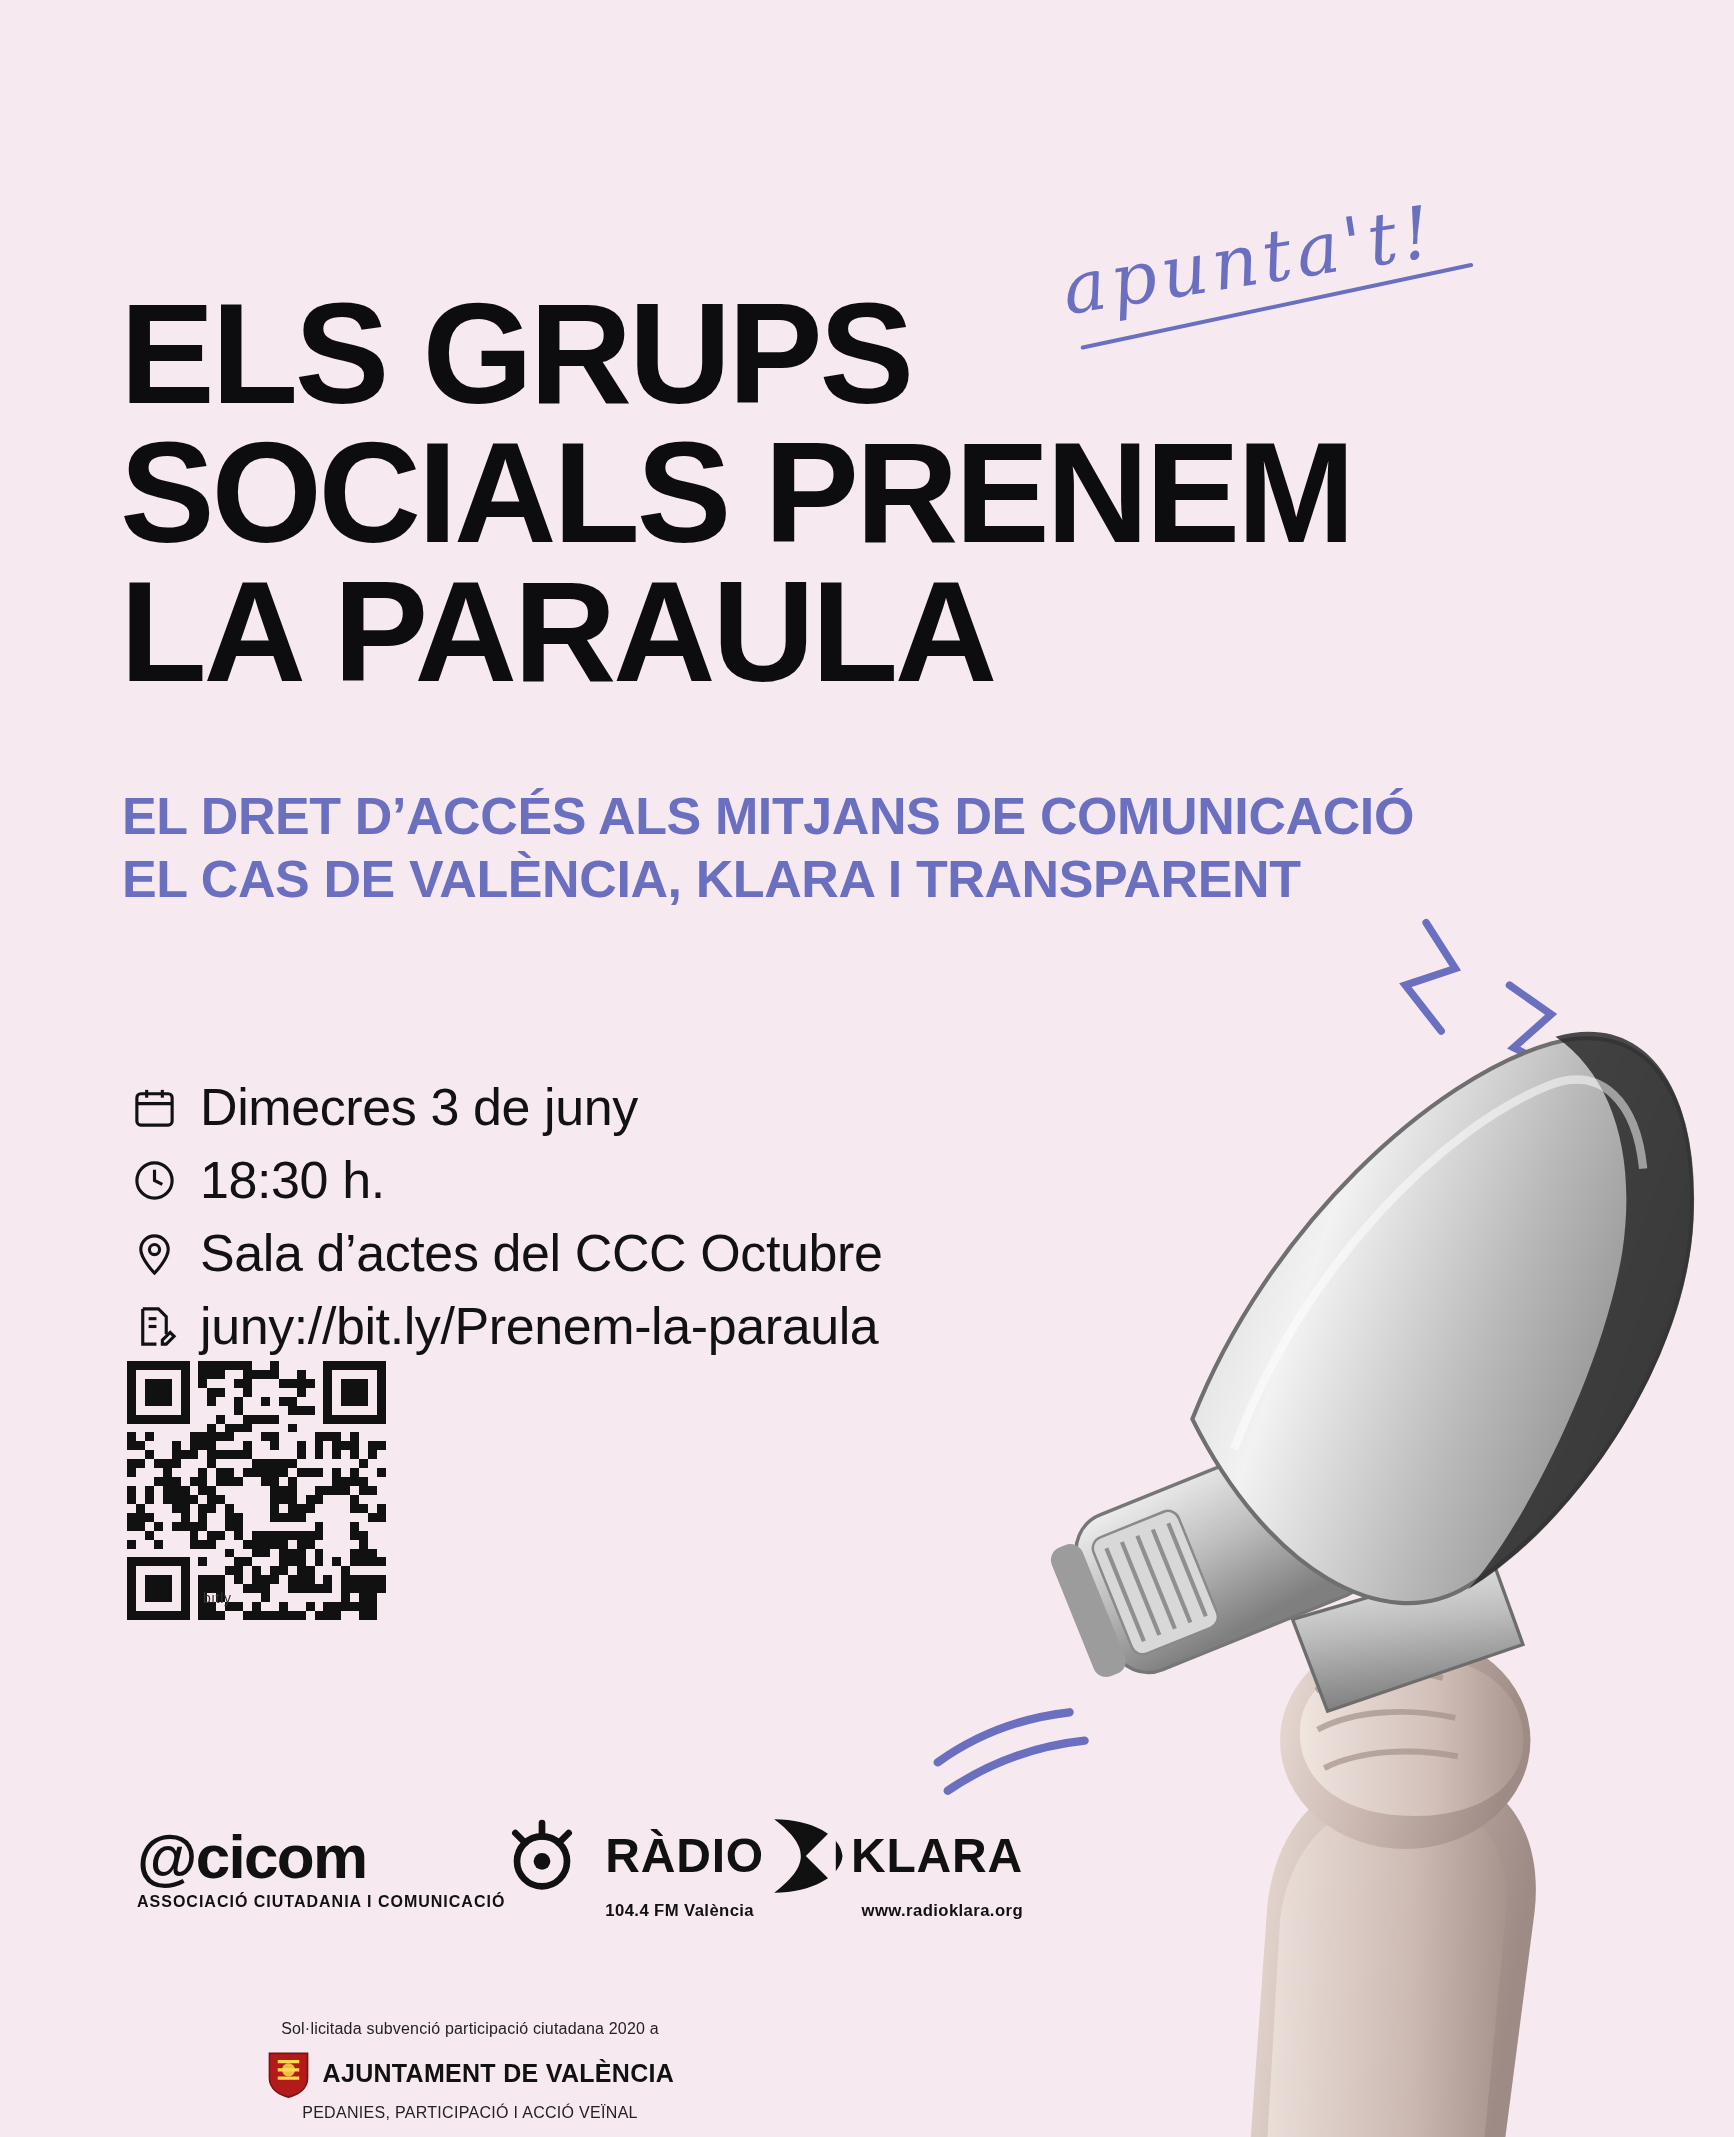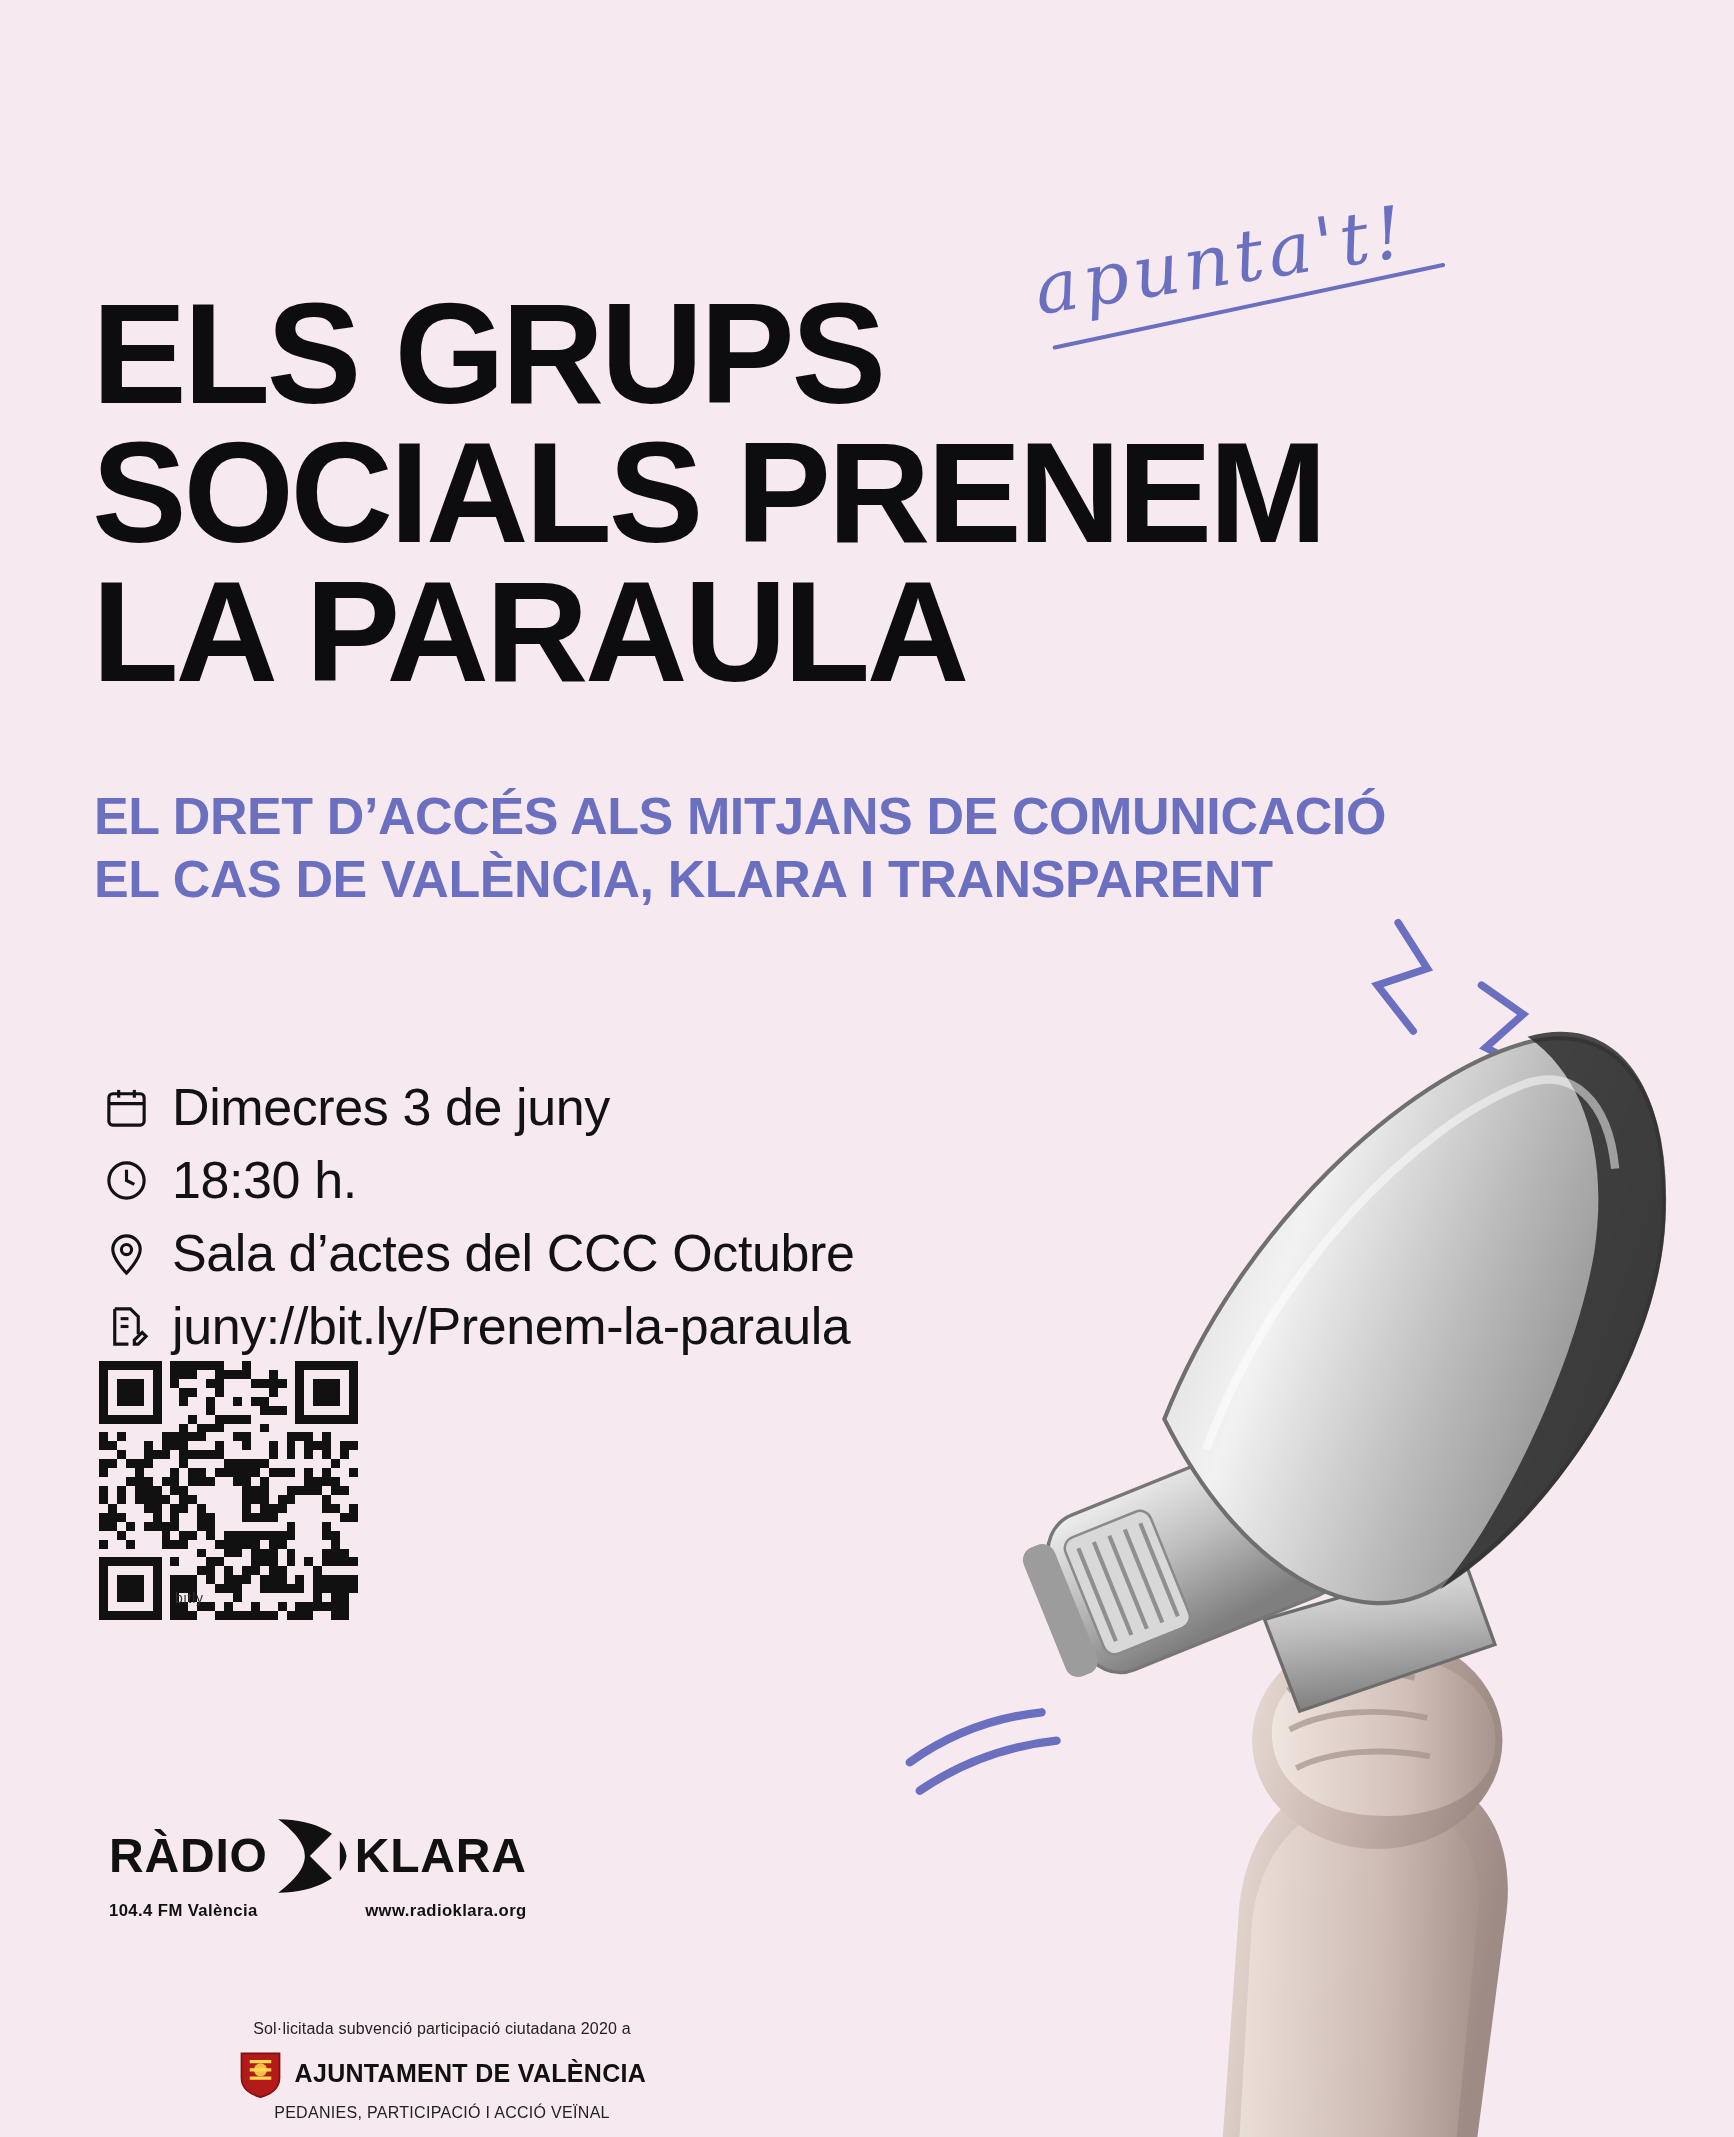--- a/index.html
+++ b/index.html
@@ -9,20 +9,21 @@
   }
   body {
     font-family: "Liberation Sans", sans-serif;
   }
   .poster {
     position: relative;
     width: 1682px;
     height: 2137px;
     background: #f7e9f0;
     overflow: hidden;
+    margin-left: 28px;
   }
 
   
   .headline {
     position: absolute;
     left: 92px;
     top: 284px;
     width: 1436px;
     color: #0d0d0f;
     font-weight: 700;
@@ -1222,20 +1223,31 @@
       <rect x="300" y="578" width="40" height="166" rx="16" fill="#9c9c9c"></rect>
     </g>
 
     <path d="M470 520 C560 290 760 110 900 70 C1010 40 1075 120 1068 280 C1060 450 930 640 800 720 C700 782 560 700 470 520 Z" fill="url(#horn)" stroke="#6f6f6f" stroke-width="5"></path>
     <path d="M905 62 C1010 32 1078 118 1070 282 C1062 450 930 646 800 724 C860 660 960 470 985 320 C1002 206 975 110 905 62 Z" fill="#2b2b2b" opacity="0.85"></path>
     <path d="M520 556 C600 340 770 170 898 120 C960 96 1002 140 1010 220" stroke="#ffffff" stroke-width="10" fill="none" opacity="0.5"></path>
   </svg>
 
   <div class="logos">
 
+    <div class="logo-acicom">
+      <div class="name">@cicom</div>
+      <div class="tagline">ASSOCIACIÓ CIUTADANIA I COMUNICACIÓ</div>
+      <svg class="acicom-mark" width="80" height="80" viewBox="0 0 96 96">
+        <circle cx="48" cy="52" r="30" fill="none" stroke="#111" stroke-width="8"></circle>
+        <circle cx="48" cy="52" r="10" fill="#111"></circle>
+        <line x1="48" y1="6" x2="48" y2="22" stroke="#111" stroke-width="8" stroke-linecap="round"></line>
+        <line x1="16" y1="18" x2="28" y2="30" stroke="#111" stroke-width="8" stroke-linecap="round"></line>
+        <line x1="80" y1="18" x2="68" y2="30" stroke="#111" stroke-width="8" stroke-linecap="round"></line>
+      </svg>
+    </div>
 
     <div class="logo-radio">
       <div class="radio-top">
         <span>RÀDIO</span>
         <span class="radio-k">
           <svg width="77" height="80" viewBox="0 0 92 96">
             <path d="M6 4 C52 4 86 24 88 48 C86 72 52 92 6 92 C30 74 38 60 38 48 C38 36 30 22 6 4 Z" fill="#111"></path>
             <path d="M44 48 L80 12 L80 84 Z" fill="#f7e9f0"></path>
           </svg>
         </span>

